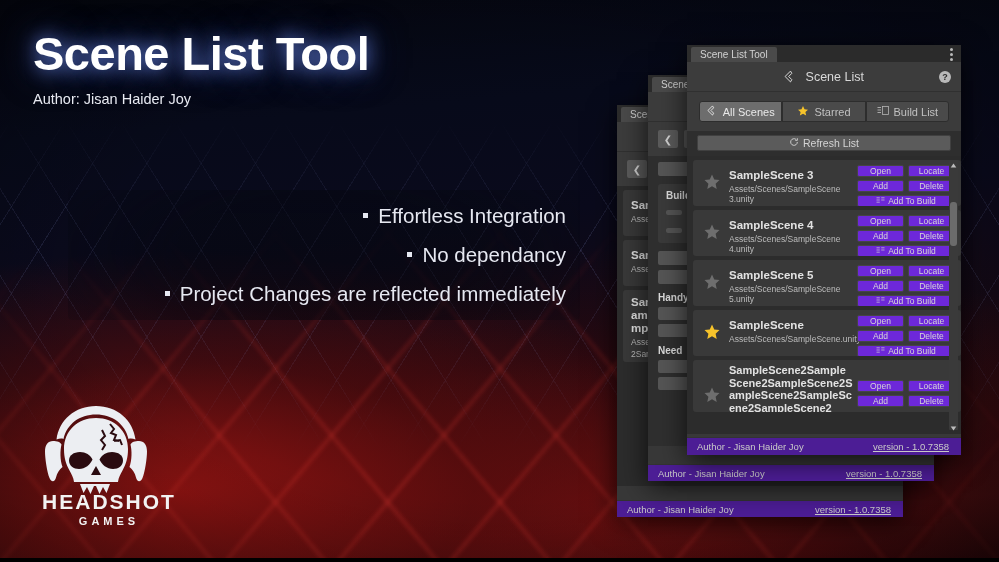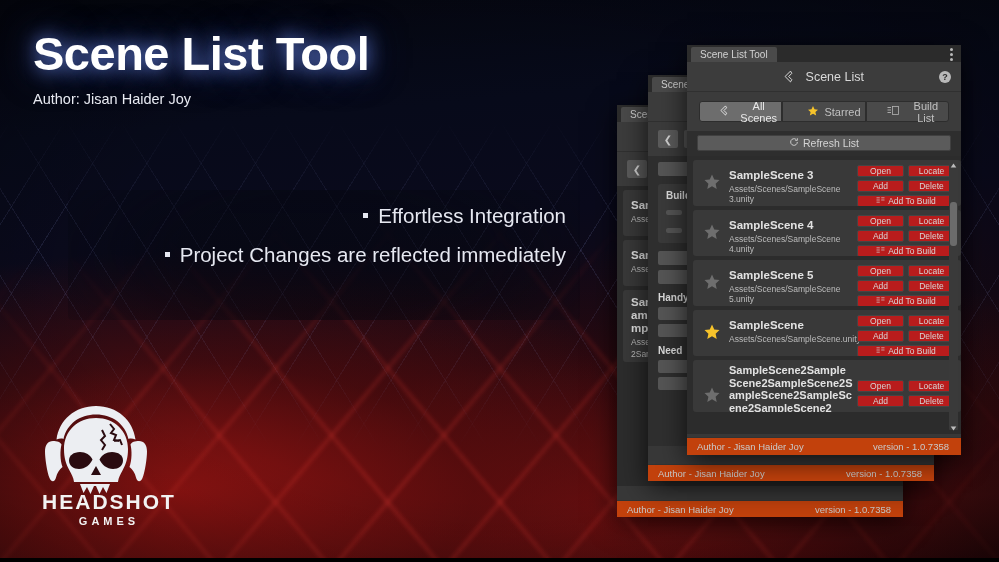--- a/index.html
+++ b/index.html
@@ -115,21 +115,20 @@
     font-size:9px; font-weight:bold; text-align:center; line-height:12px;
   }
 
   .win-toolbar { background:#3b3b3b; padding: 9px 12px 9px 12px; }
   .seg { display:flex; width:100%; }
   .seg button {
     flex:1; height:21px; border:1px solid #2d2d2d; background:#4a4a4a;
     color:#c0c0c0; font-size:11px; font-family:"Liberation Sans", sans-serif;
     display:flex; align-items:center; justify-content:center; gap:5px;
     cursor: pointer;
-    padding-left: 20px;
   }
   .seg button.active { background:#6d6d6d; color:#e9e9e9; }
   .seg button:first-child { border-radius:3px 0 0 3px; }
   .seg button:last-child { border-radius:0 3px 3px 0; }
 
   .refresh-row { background:#2e2e2e; padding: 4px 10px 5px 10px; }
   .refresh-btn {
     width:100%; height:16px; background:#5b5b5b; border:1px solid #404040; border-radius:2px;
     color:#d4d4d4; font-size:10.5px; display:flex; align-items:center; justify-content:center; gap:4px;
     cursor:pointer;
@@ -142,37 +141,37 @@
   }
   .star { position:absolute; left:10px; top:13px; width:18px; height:18px; }
   .scene-meta { position:absolute; left:36px; top:9px; right:112px; }
   .scene-name { font-size:11.5px; color:#e2e2e2; font-weight:bold; line-height:13px; }
   .scene-path { font-size:8.5px; color:#bdbdbd; margin-top:2px; }
   .scene-name.long { font-size:11px; line-height:12.5px; }
 
   .btns { position:absolute; right:6px; top:5px; width:98px; }
   .btnrow { display:flex; gap:4px; margin-bottom:3px; }
   .ubtn {
-    flex:1; height:12px; background:#b91c1c; border:1px solid #454545; border-radius:2px;
+    flex:1; height:12px; background:#6d28d9; border:1px solid #454545; border-radius:2px;
     color:#d6d6d6; font-size:8.5px; line-height:10px; text-align:center; cursor:pointer;
     font-family:"Liberation Sans", sans-serif; padding:0;
   }
   .ubtn.wide { width:98px; flex:none; display:flex; align-items:flex-end; justify-content:center; gap:3px; }
 
   .scrollbar {
     position:absolute; right:3px; top:4px; bottom:4px; width:9px; background:#3a3a3a; border-radius:1px;
   }
   .sb-arrow { position:absolute; left:1px; width:7px; height:7px; }
   .sb-thumb { position:absolute; left:1px; width:7px; background:#6b6b6b; border-radius:3px; }
 
   .win-footer {
-    height:17px; background:#c2410c; position:relative; border-top:1px solid #333;
+    height:17px; background:#4c1d95; position:relative; border-top:1px solid #333;
   }
   .win-footer .fa { position:absolute; left:10px; top:3px; font-size:9.5px; color:#c9c9c9; }
-  .win-footer .fv { position:absolute; right:12px; top:3px; font-size:9.5px; color:#c9c9c9; }
+  .win-footer .fv { position:absolute; right:12px; top:3px; font-size:9.5px; color:#c9c9c9;text-decoration:underline; }
 
   
   .bgfield { background:#555; border-radius:2px; }
   .bglabel { font-size:10px; color:#dcdcdc; font-weight:bold; }
 </style>
 </head>
 <body>
 
 <div id="stage">
   <div class="grid-blue"></div>
@@ -180,20 +179,21 @@
   <div class="vignette"></div>
 
   <div id="title-block">
     <div id="main-title">Scene List Tool</div>
     <div id="author-line">Author: Jisan Haider Joy</div>
   </div>
 
   <div id="feature-panel"></div>
   <ul id="feature-list">
     <li><span class="bul"></span><span>Effortless Integration</span></li>
+    <li><span class="bul"></span><span>No dependancy</span></li>
     <li><span class="bul"></span><span>Project Changes are reflected immediately</span></li>
   </ul>
 
   <div id="logo">
     <svg width="128" height="128" viewBox="0 0 128 128">
       <g fill="#eceef2">
 
         <path d="M64 10c-21 0-37 14-39.5 33.5 2.5-1 5-1.2 7-0.6C35 28 47.5 18.5 64 18.5S93 28 96.5 42.9c2-0.6 4.5-0.4 7 0.6C101 24 85 10 64 10z"></path>
         <path d="M21 45c-5 0-8 4-8 10.5S15 76 17.5 82c2 4.8 5.5 4 6.5-0.5 1-4.5 3.5-8 6.5-10.5-2.5-7-2.5-16.5-1-22.5C28.5 46 25 45 21 45z"></path>
         <path d="M107 45c5 0 8 4 8 10.5S113 76 110.5 82c-2 4.8-5.5 4-6.5-0.5-1-4.5-3.5-8-6.5-10.5 2.5-7 2.5-16.5 1-22.5C99.5 46 103 45 107 45z"></path>

